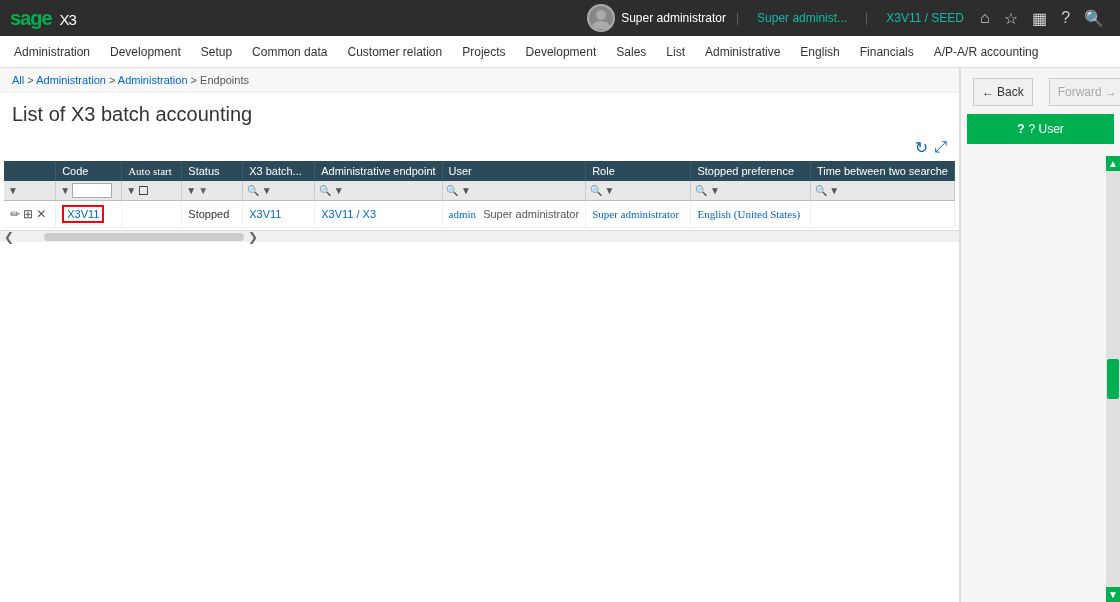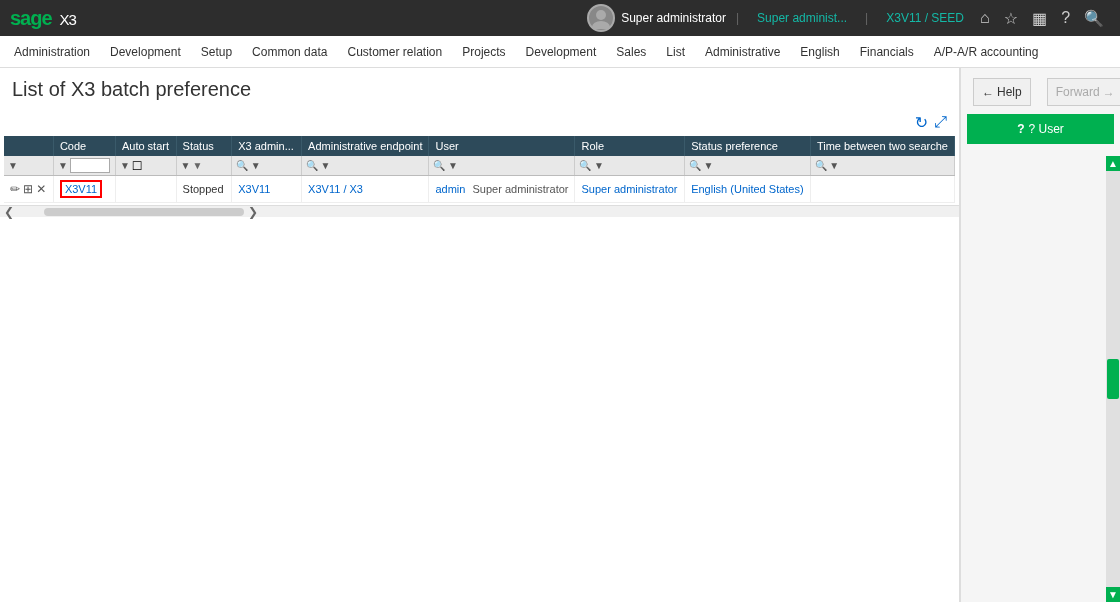--- a/index.html
+++ b/index.html
@@ -125,21 +125,21 @@
     .row-actions { display: flex; gap: 3px; align-items: center; }
     .action-btn { cursor: pointer; color: #555; font-size: 12px; }
     .code-link {
       color: #0066cc;
       text-decoration: none;
       border: 2px solid red;
       padding: 1px 3px;
       display: inline-block;
     }
     .status-stopped { color: #333; text-align: right; }
-    .user-link { color: #0066cc; text-decoration: none; }
+    .user-link { color: #0066cc; text-decoration: none; font-family: Liberation Serif, serif; }
     .x3-link { color: #0066cc; text-decoration: none; }
 
     
     .scrollbar-row {
       height: 12px;
       background: #f0f0f0;
       border-top: 1px solid #ddd;
       display: flex;
       align-items: center;
       padding: 0 4px;
@@ -183,21 +183,21 @@
       cursor: pointer;
       font-size: 12px;
       text-align: center;
       display: flex;
       align-items: center;
       justify-content: center;
       gap: 4px;
     }
     .col-action { width: 60px; }
     .col-code { width: 80px; }
-    .col-auto { width: 70px; }
+    .col-auto { width: 70px; font-family: Liberation Serif, serif; }
     .col-status { width: 80px; margin-left: 35px; }
     .col-x3 { width: 90px; }
     .col-endpoint { width: 120px; }
     .col-user { width: 130px; }
     .col-role { width: 120px; }
     .col-locale { width: 130px; }
     .col-time { width: 130px; }
   </style>
 </head>
 <body>
@@ -245,41 +245,50 @@
   <span class="menu-item">English</span>
   <span class="menu-item">Financials</span>
   <span class="menu-item">A/P-A/R accounting</span>
 
 </div>
 
 <div class="main-layout">
 
   <div class="content-area">
 
-
-    <div class="page-title">List of X3 batch preference</div>
+    <div class="breadcrumb">
+      <a href="#">All</a>
+      <span> &gt; </span>
+      <a href="#">Administration</a>
+      <span> &gt; </span>
+      <a href="#">Administration</a>
+      <span> &gt; </span>
+      <span>Endpoints</span>
+    </div>
+
+    <div class="page-title">List of X3 batch accounting</div>
 
     <div class="table-controls">
       <span class="ctrl-icon" title="Refresh">↻</span>
       <span class="ctrl-icon" title="Expand">⤢</span>
     </div>
 
     <div class="data-table-wrapper">
       <table class="data-table">
         <thead>
           <tr class="header-row">
             <th class="col-action"></th>
             <th class="col-code">Code</th>
             <th class="col-auto">Auto start</th>
             <th class="col-status">Status</th>
-            <th class="col-x3">X3 admin...</th>
+            <th class="col-x3">X3 batch...</th>
             <th class="col-endpoint">Administrative endpoint</th>
             <th class="col-user">User</th>
             <th class="col-role">Role</th>
-            <th class="col-locale">Status preference</th>
+            <th class="col-locale">Stopped preference</th>
             <th class="col-time">Time between two searche</th>
           </tr>
           <tr class="filter-row">
             <td>
               <div class="filter-cell">
                 <span class="filter-icon">▼</span>
               </div>
             </td>
             <td>
               <div class="filter-cell">
@@ -384,21 +393,21 @@
       <div class="h-scroll-bar"></div>
       <span style="cursor:pointer; color:#666; margin-left:4px;">❯</span>
     </div>
 
   </div>
 
   <div class="right-sidebar">
     <div style="display:flex; gap:4px; padding:4px 6px; margin-top:2px;">
       <button class="sidebar-nav-btn" style="flex:1; background:#f0f0f0; border:1px solid #ccc; cursor:pointer; font-size:12px; display:flex; align-items:center; justify-content:center; gap:3px; padding:6px 8px;">
         <span>←</span>
-        <span>Help</span>
+        <span>Back</span>
       </button>
       <button class="sidebar-nav-btn disabled" style="flex:1; background:#f0f0f0; border:1px solid #ccc; cursor:pointer; font-size:12px; display:flex; align-items:center; justify-content:center; gap:3px; padding:6px 8px; color:#aaa;">
         <span>Forward</span>
         <span>→</span>
       </button>
     </div>
     <div class="help-btn">
       <span style="font-weight:bold;">?</span>
       <span>? User</span>
     </div>

